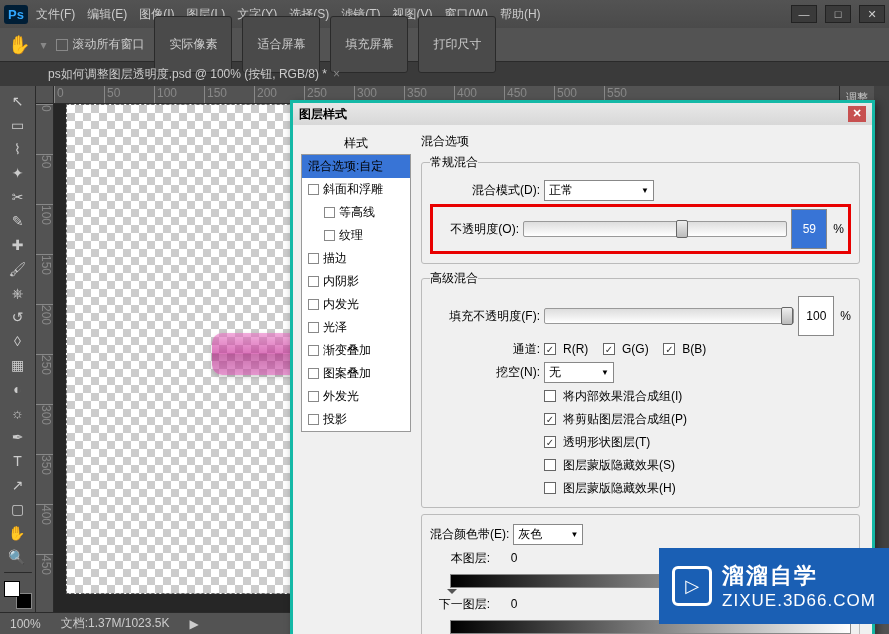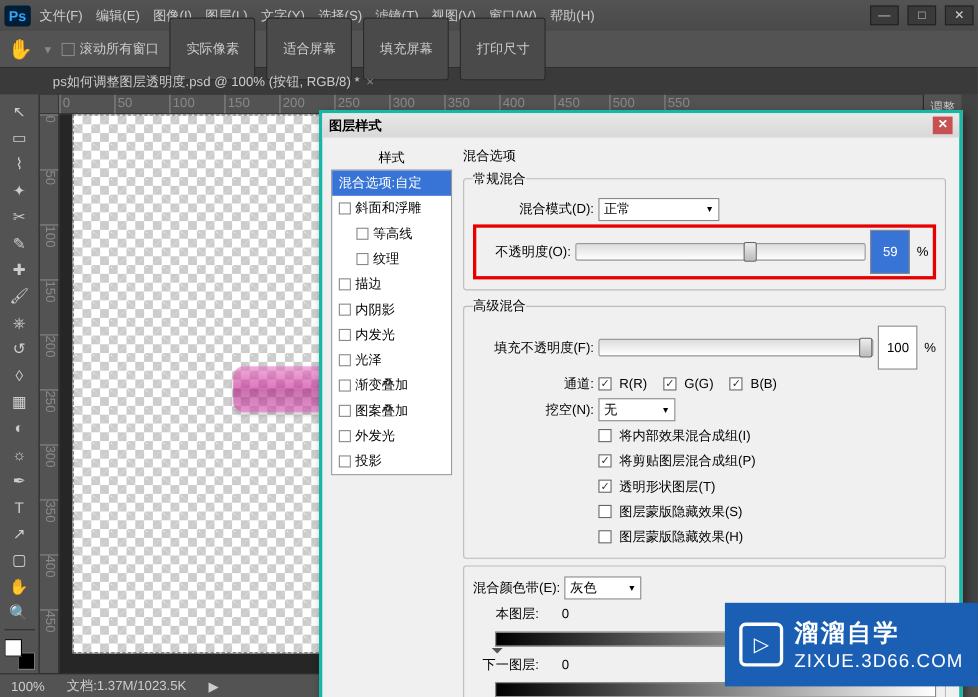--- a/index.html
+++ b/index.html
@@ -49,21 +49,21 @@
 
 .dialog { position: absolute; top: 100px; left: 290px; width: 585px; height: 548px; background: #f0f0f0; border: 3px solid #14b8a6; box-shadow: 3px 3px 8px rgba(0,0,0,.4); }
 .dlg-title { background: linear-gradient(#e8e8e8,#d8d8d8); height: 22px; display: flex; align-items: center; padding: 0 6px; font-weight: bold; }
 .dlg-close { margin-left: auto; width: 18px; height: 16px; background: #c75050; color: #fff; text-align: center; line-height: 14px; font-size: 11px; }
 .dlg-body { display: flex; height: calc(100% - 22px); padding: 8px; gap: 6px; }
 
 .styles-col { width: 110px; }
 .styles-head { text-align: center; padding: 2px 0;}
 .styles-list { border: 1px solid #999; background: #fff; }
 .style-item { padding: 3px 6px; display: flex; align-items: center; gap: 4px; }
-.style-item.active { background: #3874d6; color: #ffffff; }
+.style-item.active { background: #3874d6; color: #000000; }
 .style-chk { width: 11px; height: 11px; border: 1px solid #888; background: #fff; flex-shrink: 0; }
 
 .opts-col { flex: 1; padding: 0 4px; }
 .sub-fs { border: 1px solid #bbb; border-radius: 3px; padding: 6px 8px; margin-bottom: 6px; }
 .row { display: flex; align-items: center; gap: 4px; margin: 3px 0; min-height: 20px; }
 .row .lbl { width: 110px; text-align: right; }
 .select { border: 1px solid #888; background: #fff; padding: 1px 4px; min-width: 70px; display: flex; justify-content: space-between; align-items: center; }
 .select .arr { font-size: 8px; }
 .slider { flex: 1; height: 16px; position: relative; background: linear-gradient(#ddd,#fff); border: 1px solid #999; border-radius: 2px; }
 .slider .thumb { position: absolute; top: -2px; width: 12px; height: 18px; background: linear-gradient(#eee,#bbb); border: 1px solid #666; border-radius: 2px; }

